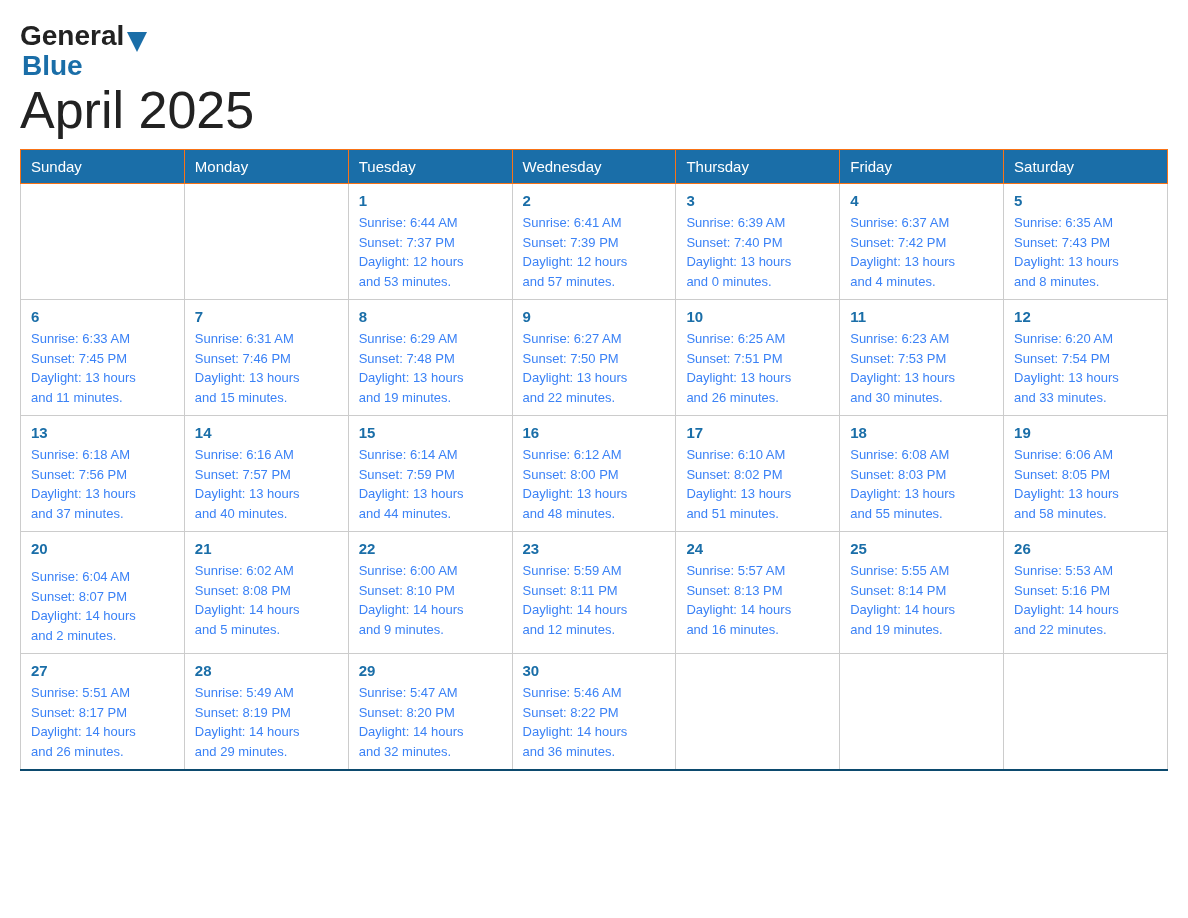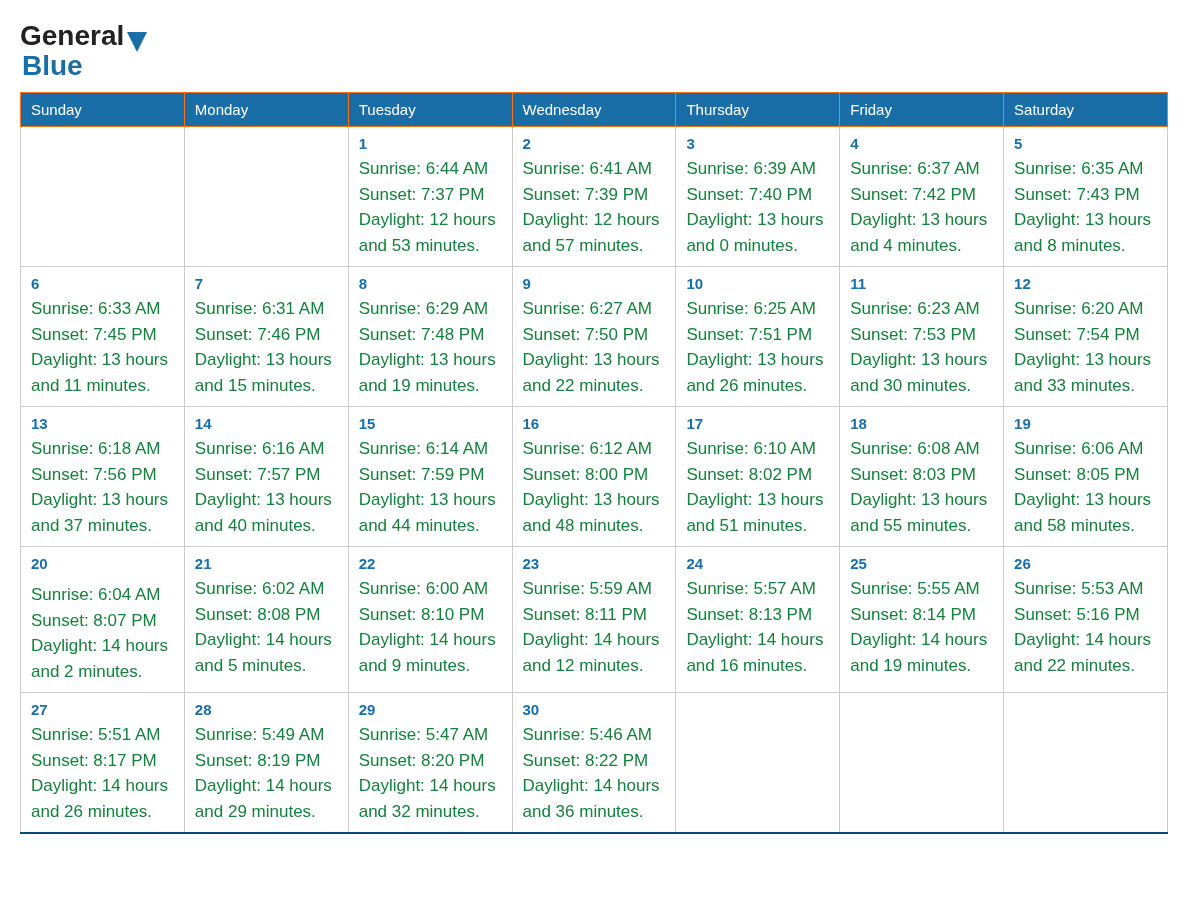--- a/index.html
+++ b/index.html
@@ -59,22 +59,22 @@
       min-height: 100px;
     }
     .calendar td .day-num {
       font-size: 15px;
       font-weight: bold;
       color: #1a6ea8;
       display: block;
       margin-bottom: 4px;
     }
     .calendar td .day-info {
-      font-size: 17px;
-      color: #15803d;
+      font-size: 13px;
+      color: #3b82f6;
       line-height: 1.5;
     }
     .calendar tr:last-child td {
       border-bottom: 2px solid #0c4a6e;
     }
     .calendar thead tr th:first-child {
       border-radius: 0;
     }
     .empty-cell {
       background: #fff;
@@ -89,20 +89,21 @@
 
 <div class="header">
   <div class="logo">
     <div class="logo-top-row">
       <span style="font-size:28px;font-weight:bold;color:#222;">General</span>
       <span style="display:inline-block;width:0;height:0;border-left:10px solid transparent;border-right:10px solid transparent;border-top:20px solid #1a6ea8;margin-left:3px;position:relative;top:6px;"></span>
     </div>
     <span style="font-size:28px;font-weight:bold;color:#1a6ea8;margin-left:2px;margin-top:-2px;">Blue</span>
   </div>
   <div class="title-section">
+    <div class="month-title">April 2025</div>
   </div>
 </div>
 
 <table class="calendar">
   <thead>
     <tr>
     <th>Sunday</th>
         <th>Monday</th>
         <th>Tuesday</th>
         <th>Wednesday</th>

